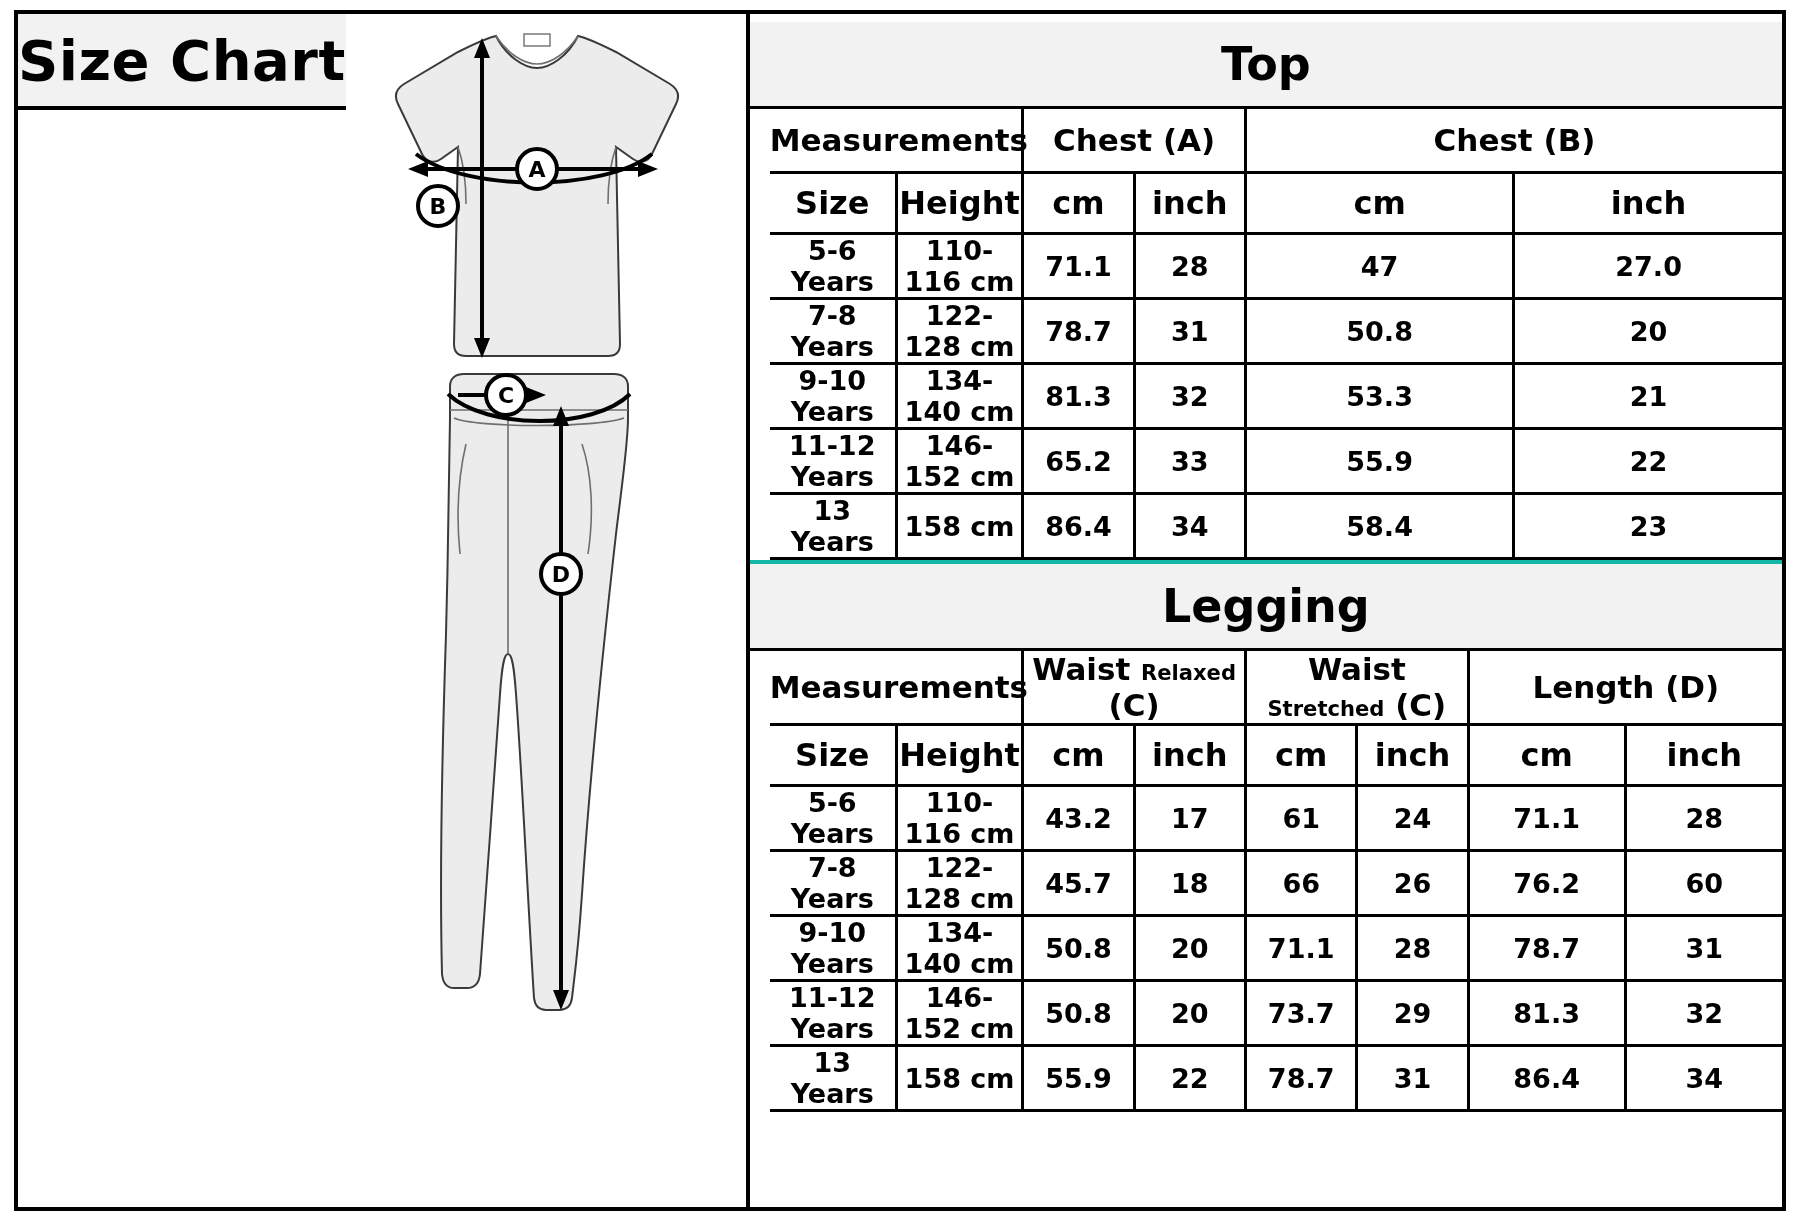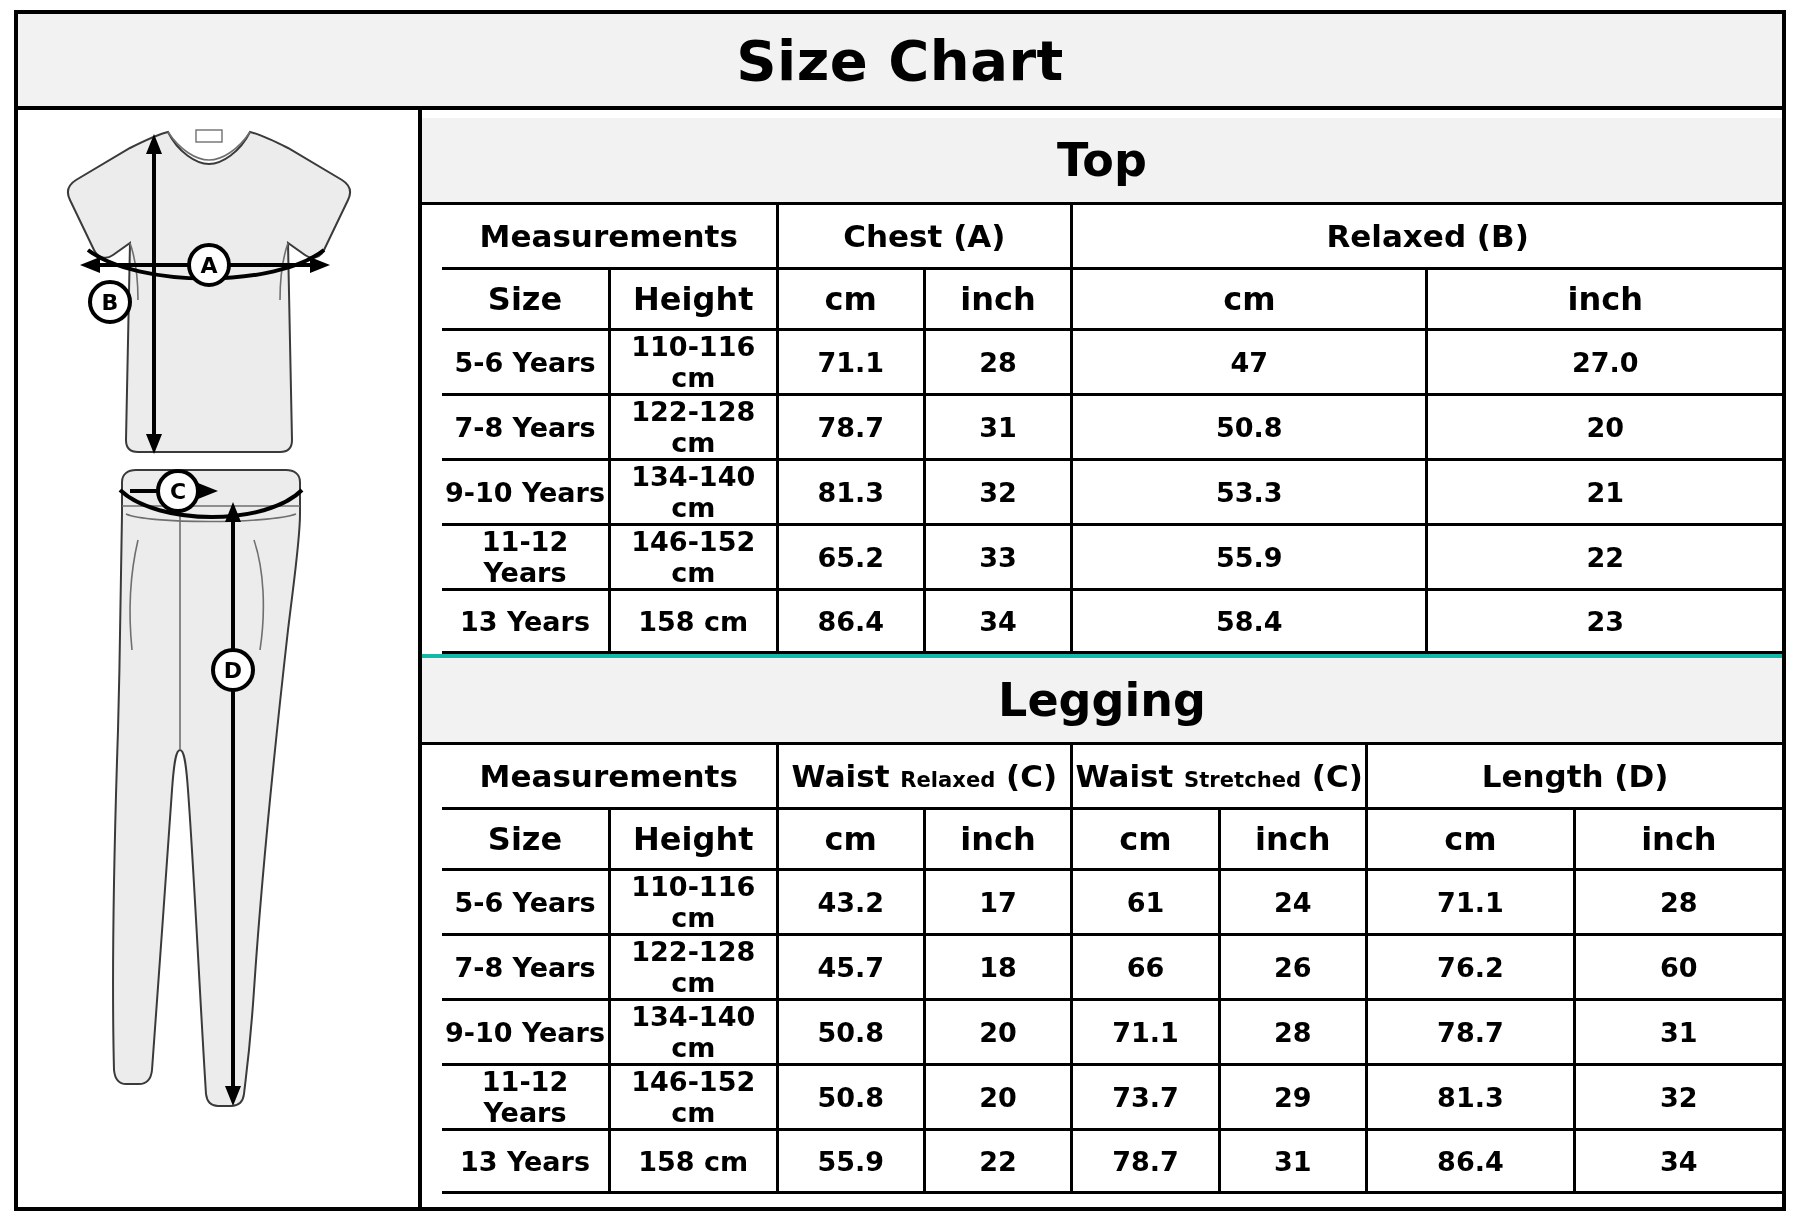--- a/index.html
+++ b/index.html
@@ -21,21 +21,21 @@
     box-sizing: border-box;
     background: #ffffff;
     padding: 10px 14px 8px 14px;
   }
   .chart-frame {
     border: 4px solid #000;
     width: 100%;
     height: 100%;
     box-sizing: border-box;
     display: flex;
-    flex-direction: column;
+    flex-direction: row;
     background: #fff;
   }
   
   .chart-title {
     flex: 0 0 auto;
     height: 92px;
     background: #f2f2f2;
     border-bottom: 4px solid #000;
     display: flex;
     align-items: center;
@@ -224,21 +224,21 @@
                 <col style="width:12.5%">
               <col style="width:11%">
                 <col style="width:11%">
               <col style="width:26.5%">
                 <col style="width:26.5%">
             </colgroup>
             <tbody>
               <tr>
                 <th class="group" colspan="2">Measurements</th>
                 <th class="group" colspan="2">Chest (A)</th>
-                <th class="group" colspan="2">Relaxed (B)</th>
+                <th class="group" colspan="2">Chest (B)</th>
               </tr>
               <tr>
                 <th class="sub">Size</th>
                 <th class="sub">Height</th>
                 <th class="sub">cm</th>
                 <th class="sub">inch</th>
                 <th class="sub">cm</th>
                 <th class="sub">inch</th>
               </tr>
               <tr>

